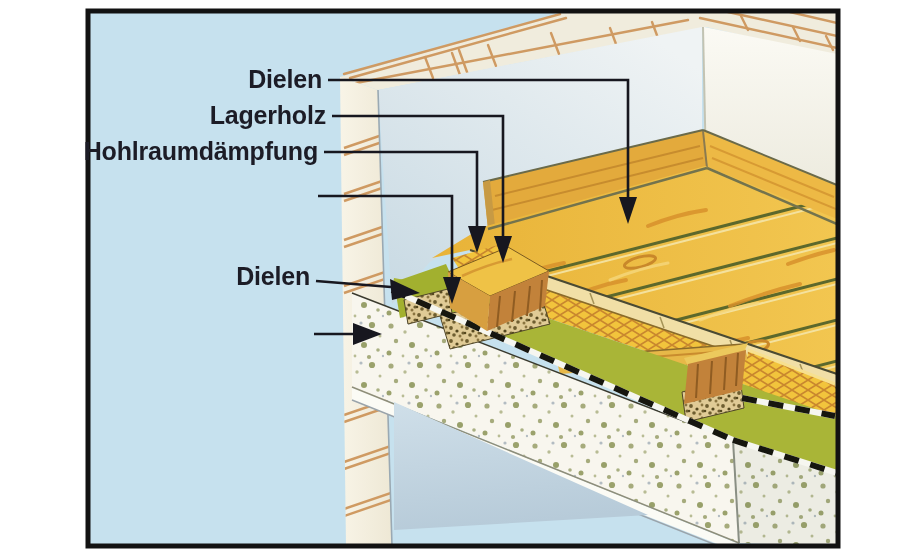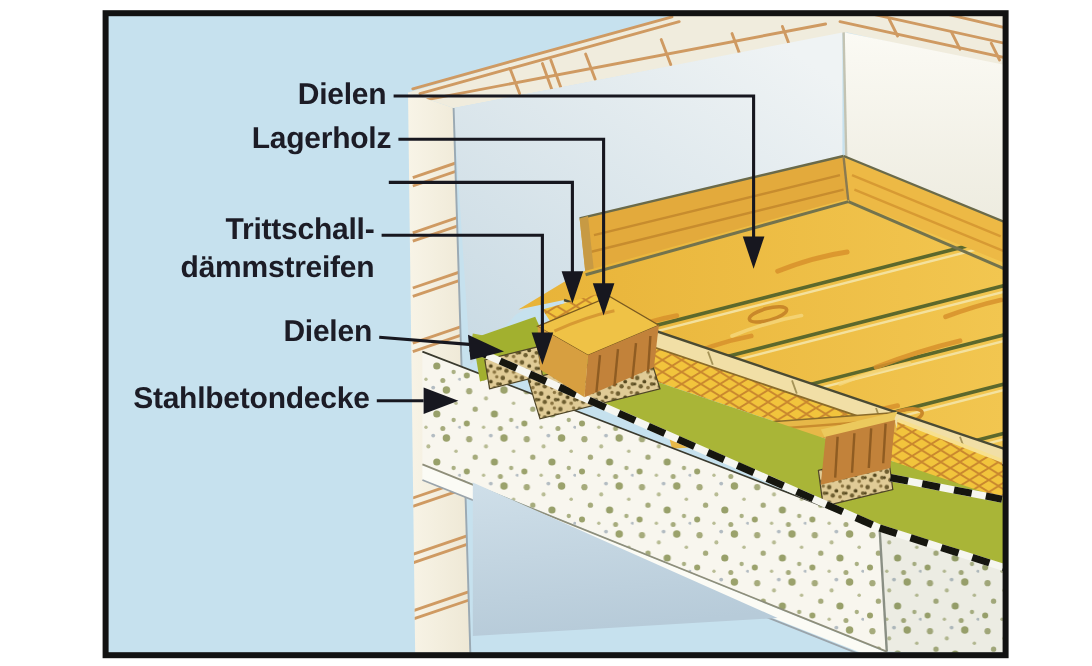--- a/index.html
+++ b/index.html
@@ -290,20 +290,16 @@
       <polygon points="420,293 390,279 392,300"></polygon>
       <polygon points="382,334 353,323 353,345"></polygon>
     </g>
   </g>
 
   <rect x="88" y="11" width="750" height="535" fill="none" stroke="#121212" stroke-width="5"></rect>
 </svg>
 
 <div class="lbl" id="lbl-dielen">Dielen</div>
 <div class="lbl" id="lbl-lagerholz">Lagerholz</div>
-<div class="lbl" id="lbl-tritt">
-  <span>Trittschall-</span><br>
-  <span>dämmstreifen</span>
+<div class="lbl" id="lbl-hohlraum">Hohlraumdämpfung</div>
+<div class="lbl" id="lbl-folie">Dielen</div>
+
 </div>
-<div class="lbl" id="lbl-folie">Dielen</div>
-<div class="lbl" id="lbl-stahl">Stahlbetondecke</div>
-
-</div>
 
 </body></html>

